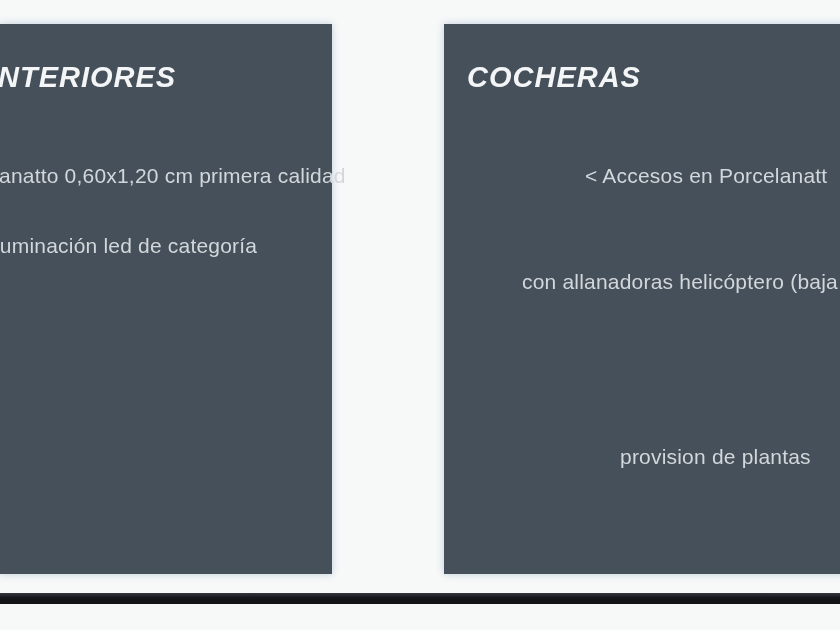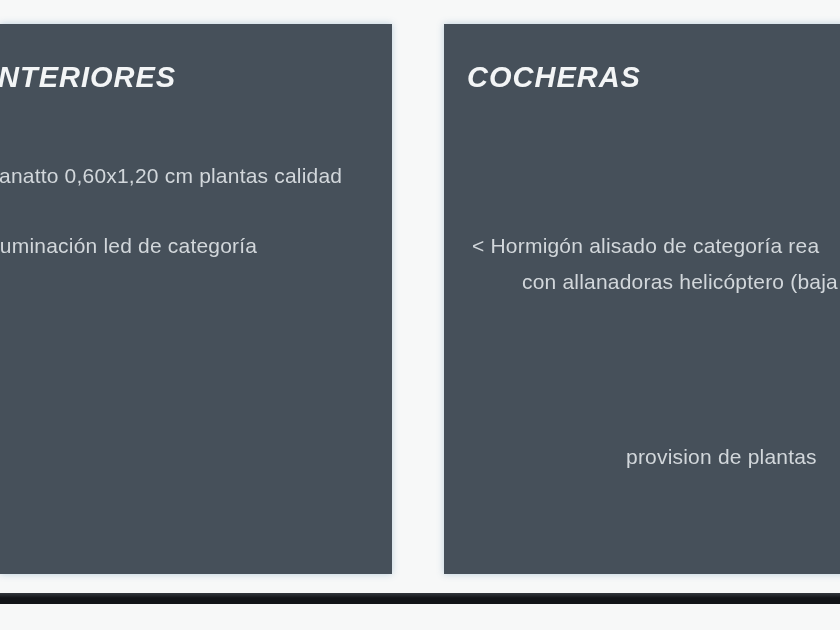--- a/index.html
+++ b/index.html
@@ -14,21 +14,21 @@
     background: #f7f8f8;
     font-family: "Liberation Sans", sans-serif;
   }
   .panel {
     position: absolute;
     top: 24px;
     height: 550px;
     background: #46505a;
     box-shadow: 0 0 7px rgba(176, 200, 216, 0.85);
   }
-  .panel-left  { left: 0;     width: 392px; }
+  .panel-left  { left: 0;     width: 332px; }
   .panel-right { left: 444px; width: 424px; }
   .panel-title {
     position: absolute;
     top: 36px;
     font-size: 29px;
     line-height: 34px;
     font-weight: bold;
     font-style: italic;
     letter-spacing: 1px;
     color: #f3f5f6;
@@ -49,24 +49,24 @@
     width: 840px;
     height: 11px;
     background: linear-gradient(#34383e, #121418 45%);
   }
 </style>
 </head>
 <body>
 
 <div class="panel panel-left">
   <div class="panel-title" style="left:-2px">NTERIORES</div>
-  <div class="feature-line" style="left:-1px; top:139px">anatto 0,60x1,20 cm plantas calidad</div>
+  <div class="feature-line" style="left:-1px; top:139px">anatto 0,60x1,20 cm primera calidad</div>
   <div class="feature-line" style="left:-5px; top:209px">luminación led de categoría</div>
 </div>
 
 <div class="panel panel-right">
   <div class="panel-title" style="left:23px">COCHERAS</div>
-  <div class="feature-line" style="left:28px; top:209px">&lt; Hormigón alisado de categoría rea</div>
+  <div class="feature-line" style="left:141px; top:139px">&lt; Accesos en Porcelanatt</div>
   <div class="feature-line" style="left:78px; top:245px">con allanadoras helicóptero (baja</div>
-  <div class="feature-line" style="left:182px; top:420px">provision de plantas</div>
+  <div class="feature-line" style="left:176px; top:420px">provision de plantas</div>
 </div>
 
 <div class="bottom-bar"></div>
 
 </body></html>

